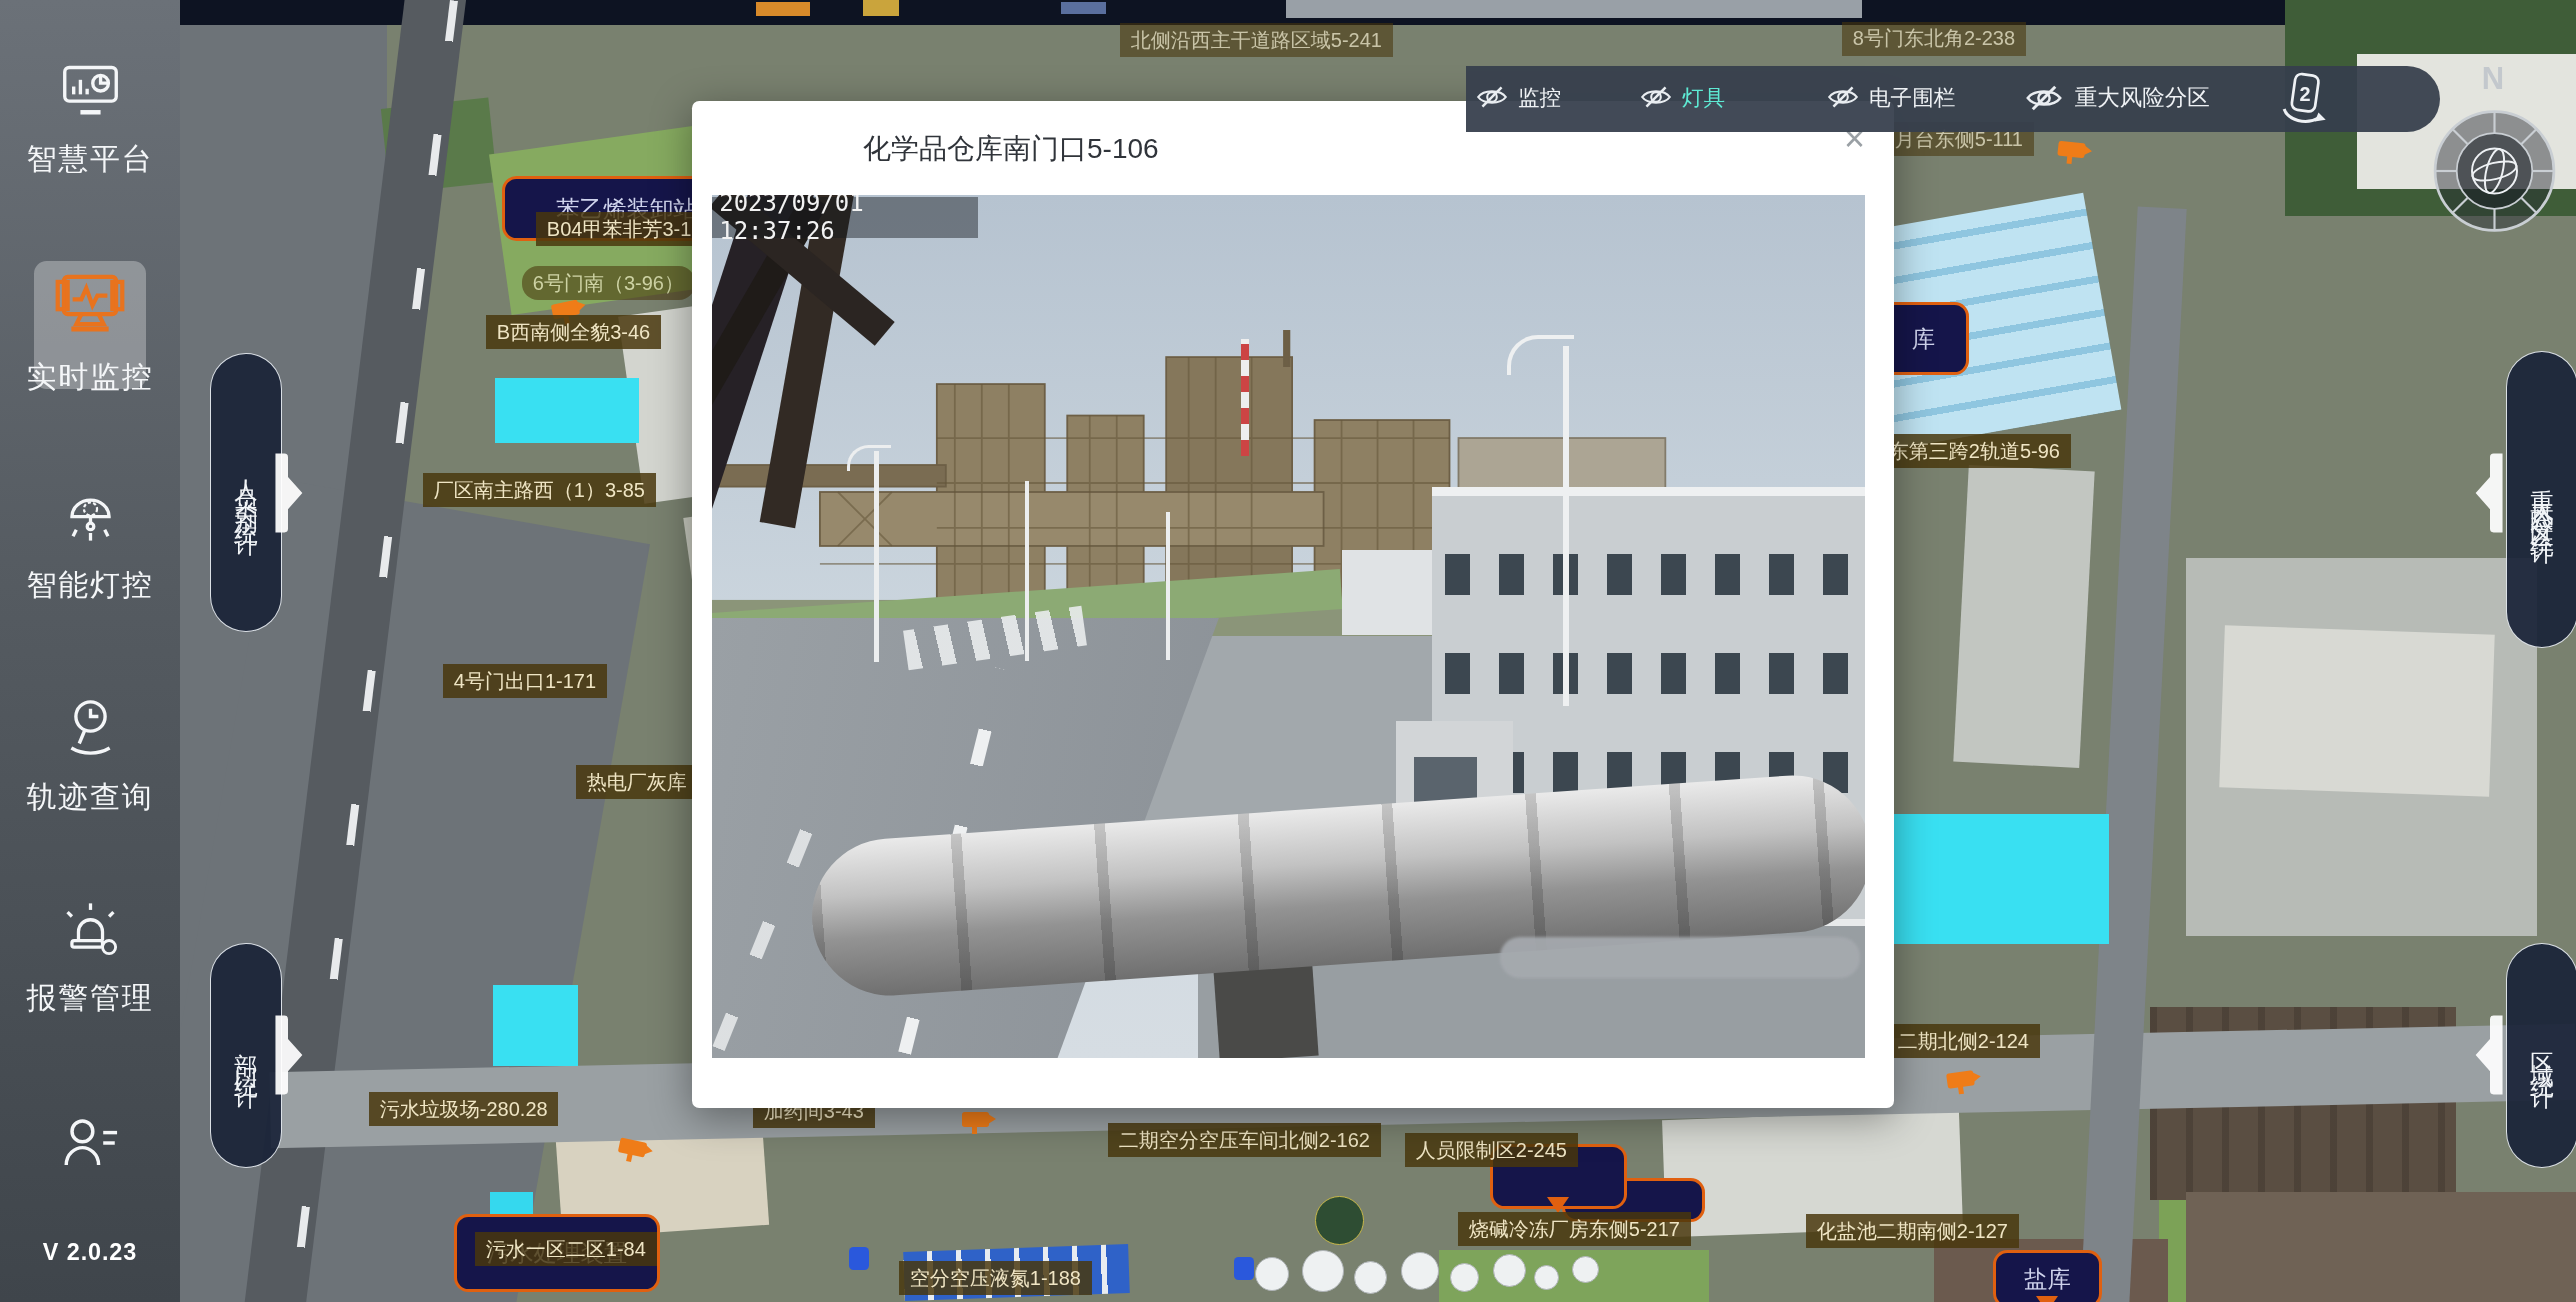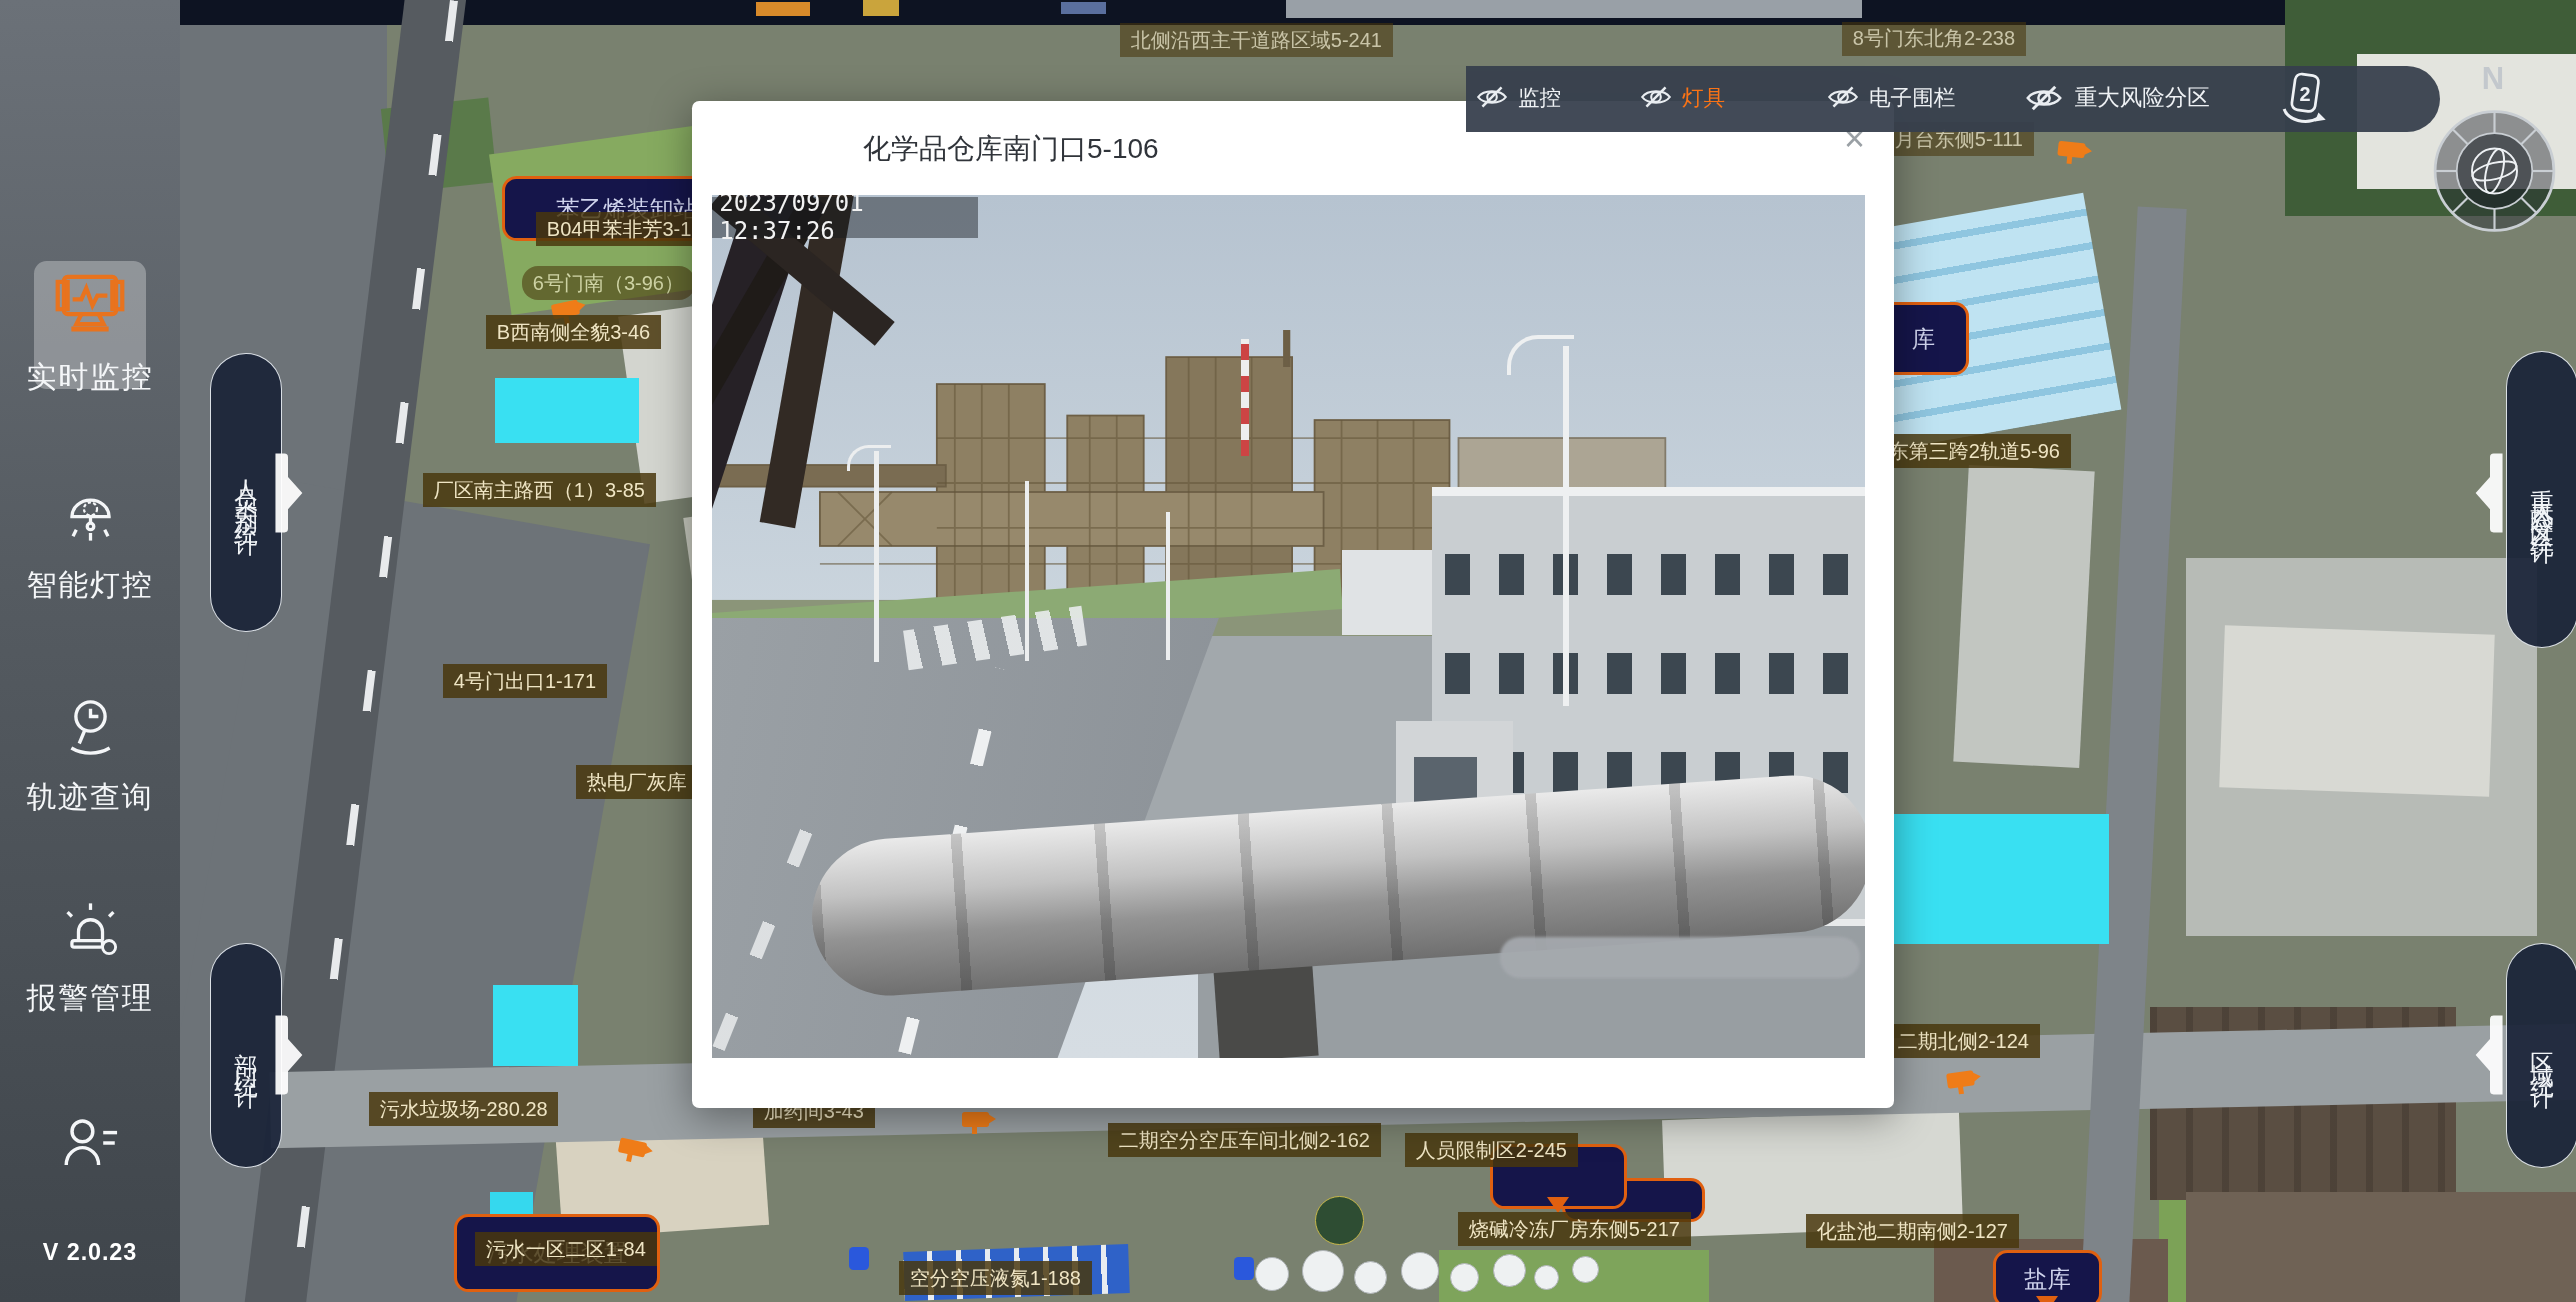--- a/index.html
+++ b/index.html
@@ -305,21 +305,21 @@
           <line x1="7" y1="25" x2="25" y2="7" stroke="#e9edf1" stroke-width="2.4"></line>
         </svg>
       <span style="color:#eef1f4;font-size:21.6px;">监控</span>
     </div>
     <div style="position:absolute;left:173px;top:14.4px;display:flex;align-items:center;gap:9px;">
       <svg width="34" height="34" viewBox="0 0 32 32">
           <path d="M3 16 C8 9 24 9 29 16 C24 23 8 23 3 16 Z" fill="none" stroke="#e9edf1" stroke-width="2"></path>
           <circle cx="16" cy="16" r="4.5" fill="none" stroke="#e9edf1" stroke-width="2"></circle>
           <line x1="7" y1="25" x2="25" y2="7" stroke="#e9edf1" stroke-width="2.4"></line>
         </svg>
-      <span style="color:#f97316;font-size:21.6px;">灯具</span>
+      <span style="color:#5eead4;font-size:21.6px;">灯具</span>
     </div>
     <div style="position:absolute;left:360px;top:14.4px;display:flex;align-items:center;gap:9px;">
       <svg width="34" height="34" viewBox="0 0 32 32">
           <path d="M3 16 C8 9 24 9 29 16 C24 23 8 23 3 16 Z" fill="none" stroke="#e9edf1" stroke-width="2"></path>
           <circle cx="16" cy="16" r="4.5" fill="none" stroke="#e9edf1" stroke-width="2"></circle>
           <line x1="7" y1="25" x2="25" y2="7" stroke="#e9edf1" stroke-width="2.4"></line>
         </svg>
       <span style="color:#eef1f4;font-size:21.6px;">电子围栏</span>
     </div>
     <div style="position:absolute;left:558px;top:11.7px;display:flex;align-items:center;gap:10.8px;">
@@ -357,20 +357,34 @@
     <g stroke="#eef1f4" stroke-width="2.2" fill="none">
       <circle cx="85" cy="80" r="25"></circle>
       <ellipse cx="85" cy="80" rx="25" ry="9" transform="rotate(-14 85 80)"></ellipse>
       <ellipse cx="85" cy="80" rx="9" ry="25" transform="rotate(14 85 80)"></ellipse>
     </g>
   </svg>
 
   <div id="sidebar">
     <div class="active-tile"></div>
 
+    <div class="nav" style="top:63px;">
+      <svg width="67" height="56" viewBox="0 0 58 50">
+        <g fill="none" stroke="#f4f6f8" stroke-width="3">
+          <rect x="6" y="4" width="46" height="30" rx="4"></rect>
+          <line x1="14" y1="28" x2="14" y2="21"></line>
+            <line x1="20" y1="28" x2="20" y2="15"></line>
+            <line x1="26" y1="28" x2="26" y2="23"></line>
+          <circle cx="38" cy="18" r="7"></circle>
+            <path d="M38 11 v7 h7"></path>
+          <line x1="20" y1="44" x2="38" y2="44" stroke-width="4"></line>
+        </g>
+      </svg>
+      <div class="nav-label">智慧平台</div>
+    </div>
 
     <div class="nav" style="top:274px;">
       <svg width="72" height="63" viewBox="0 0 58 50">
         <g fill="none" stroke="#E8731E" stroke-width="3.4">
           <rect x="8" y="2" width="42" height="30" rx="3"></rect>
           <rect x="3" y="6" width="8" height="22"></rect>
             <rect x="47" y="6" width="8" height="22"></rect>
           <polyline points="15,20 22,20 26,11 31,25 35,17 43,17"></polyline>
           <path d="M22 32 l-4 8 h22 l-4 -8"></path>
           <line x1="14" y1="44" x2="44" y2="44" stroke-width="4"></line>

